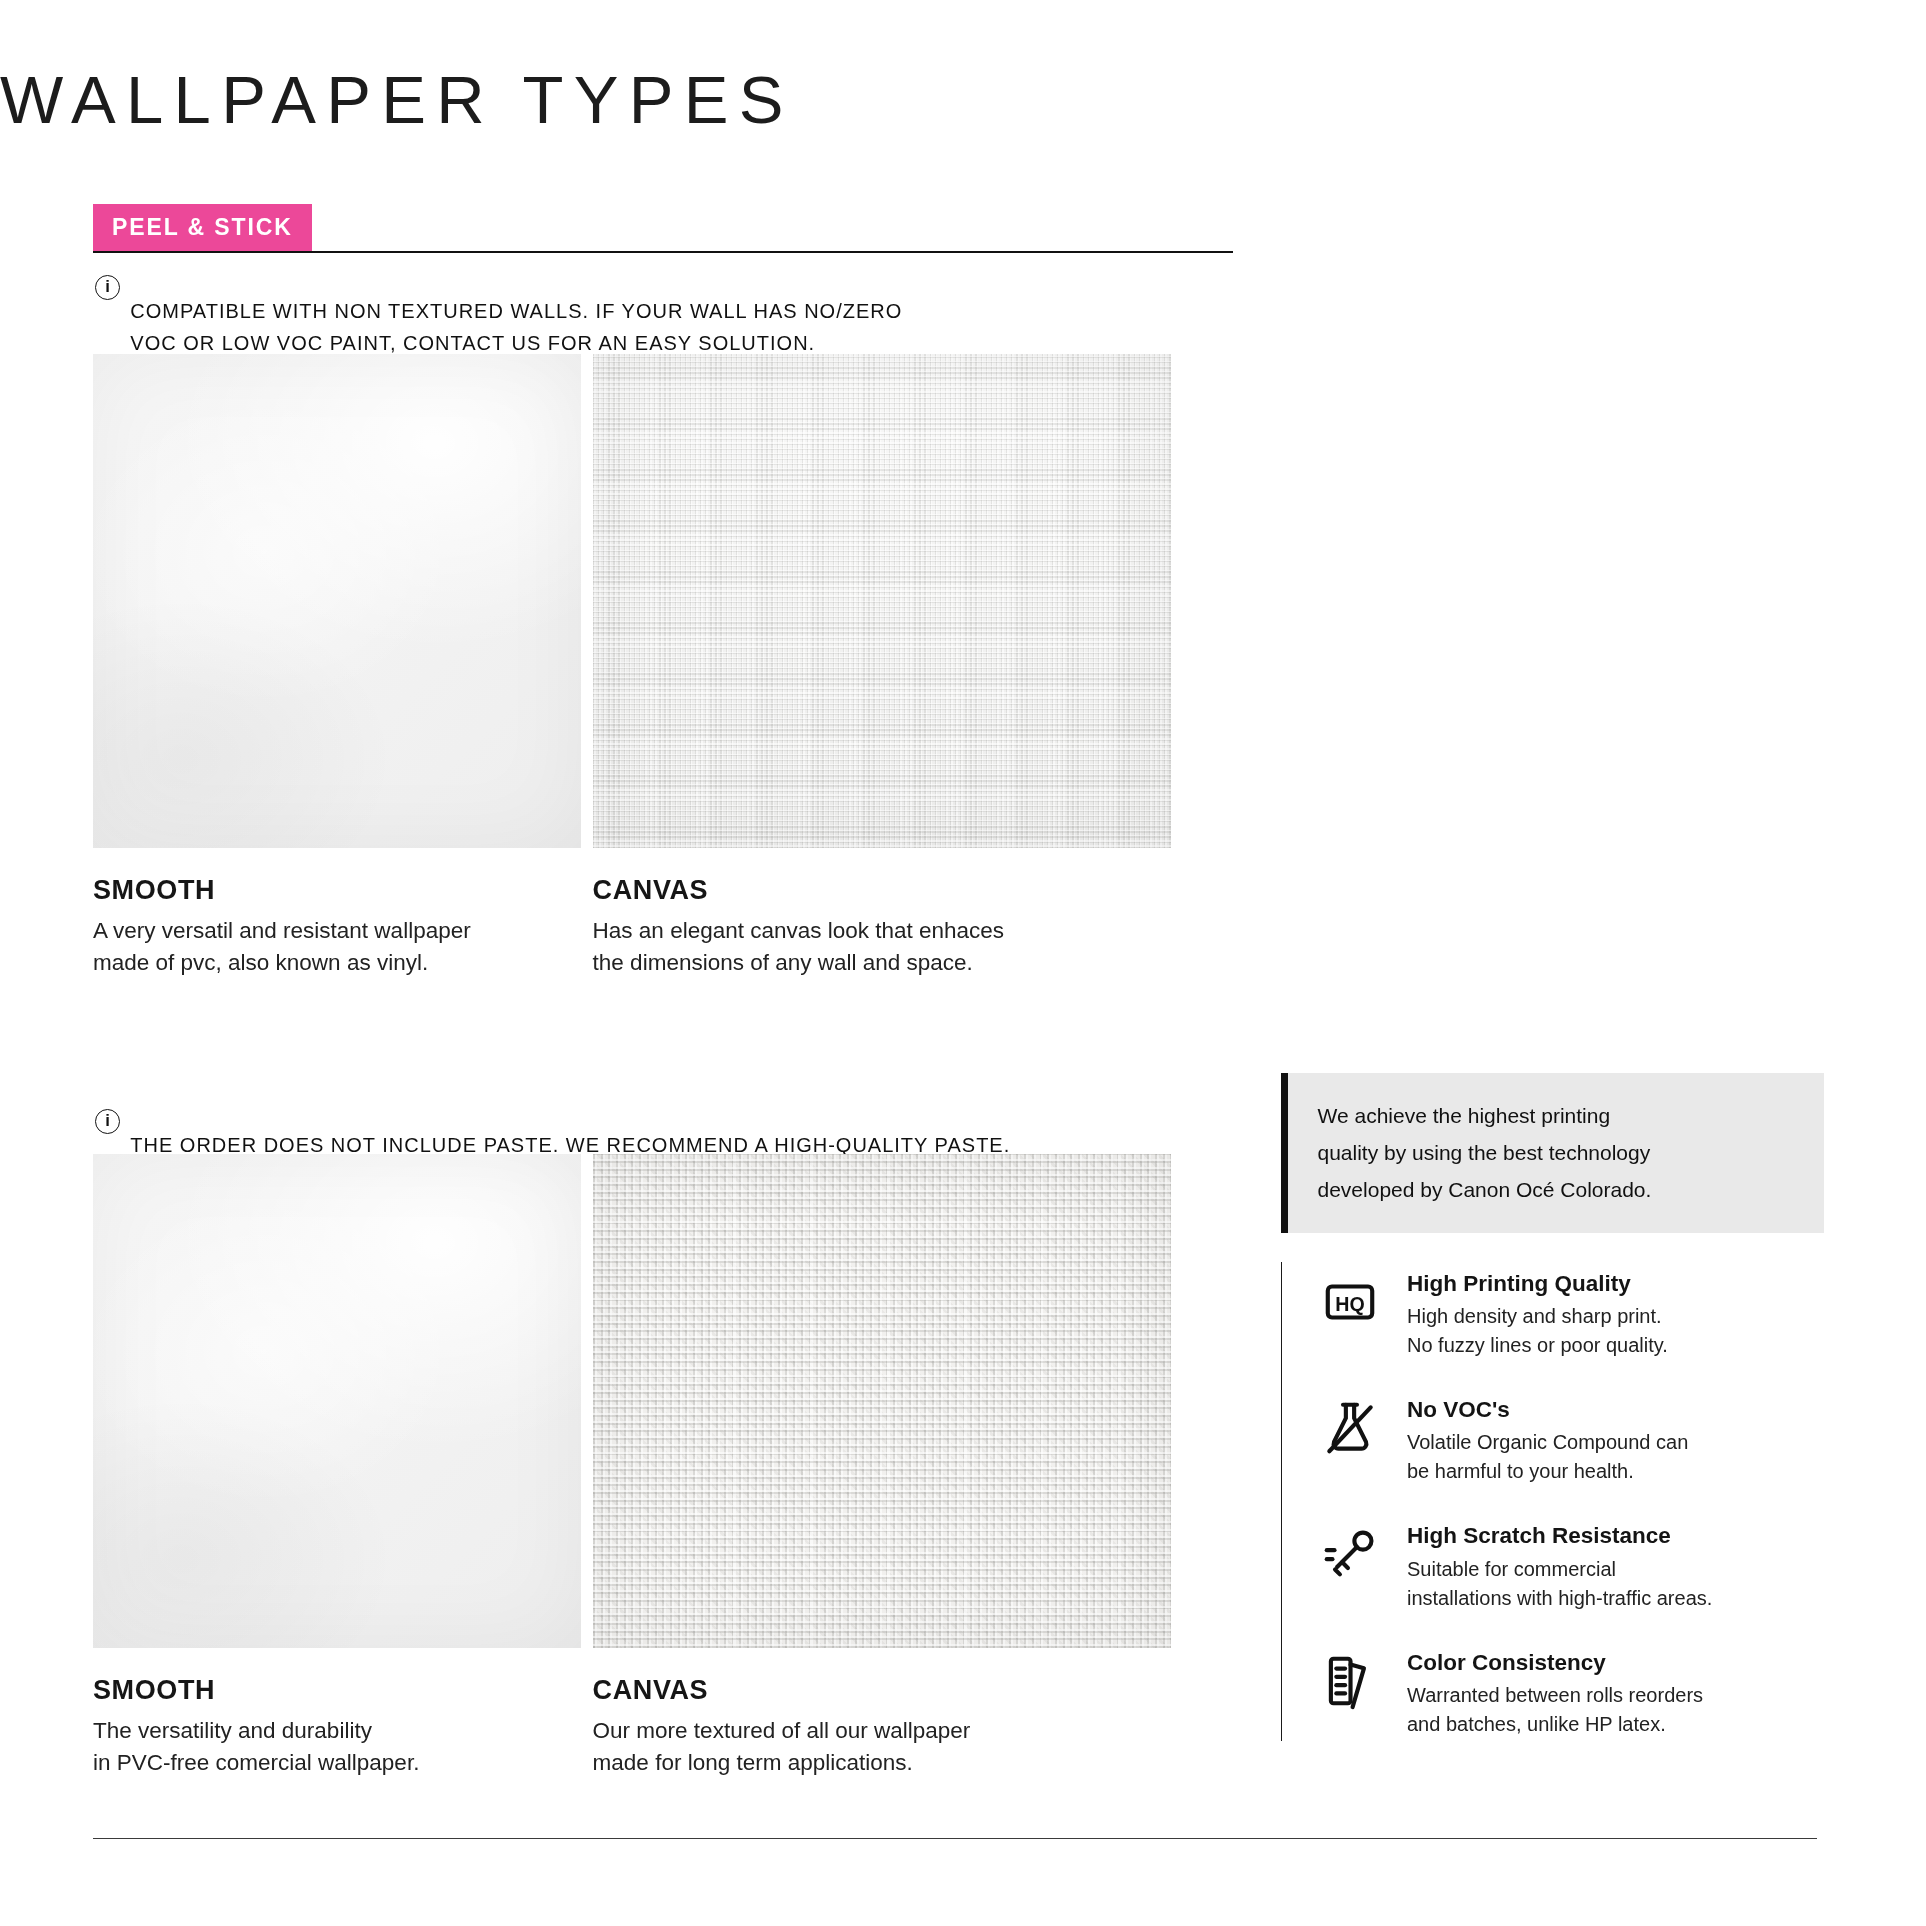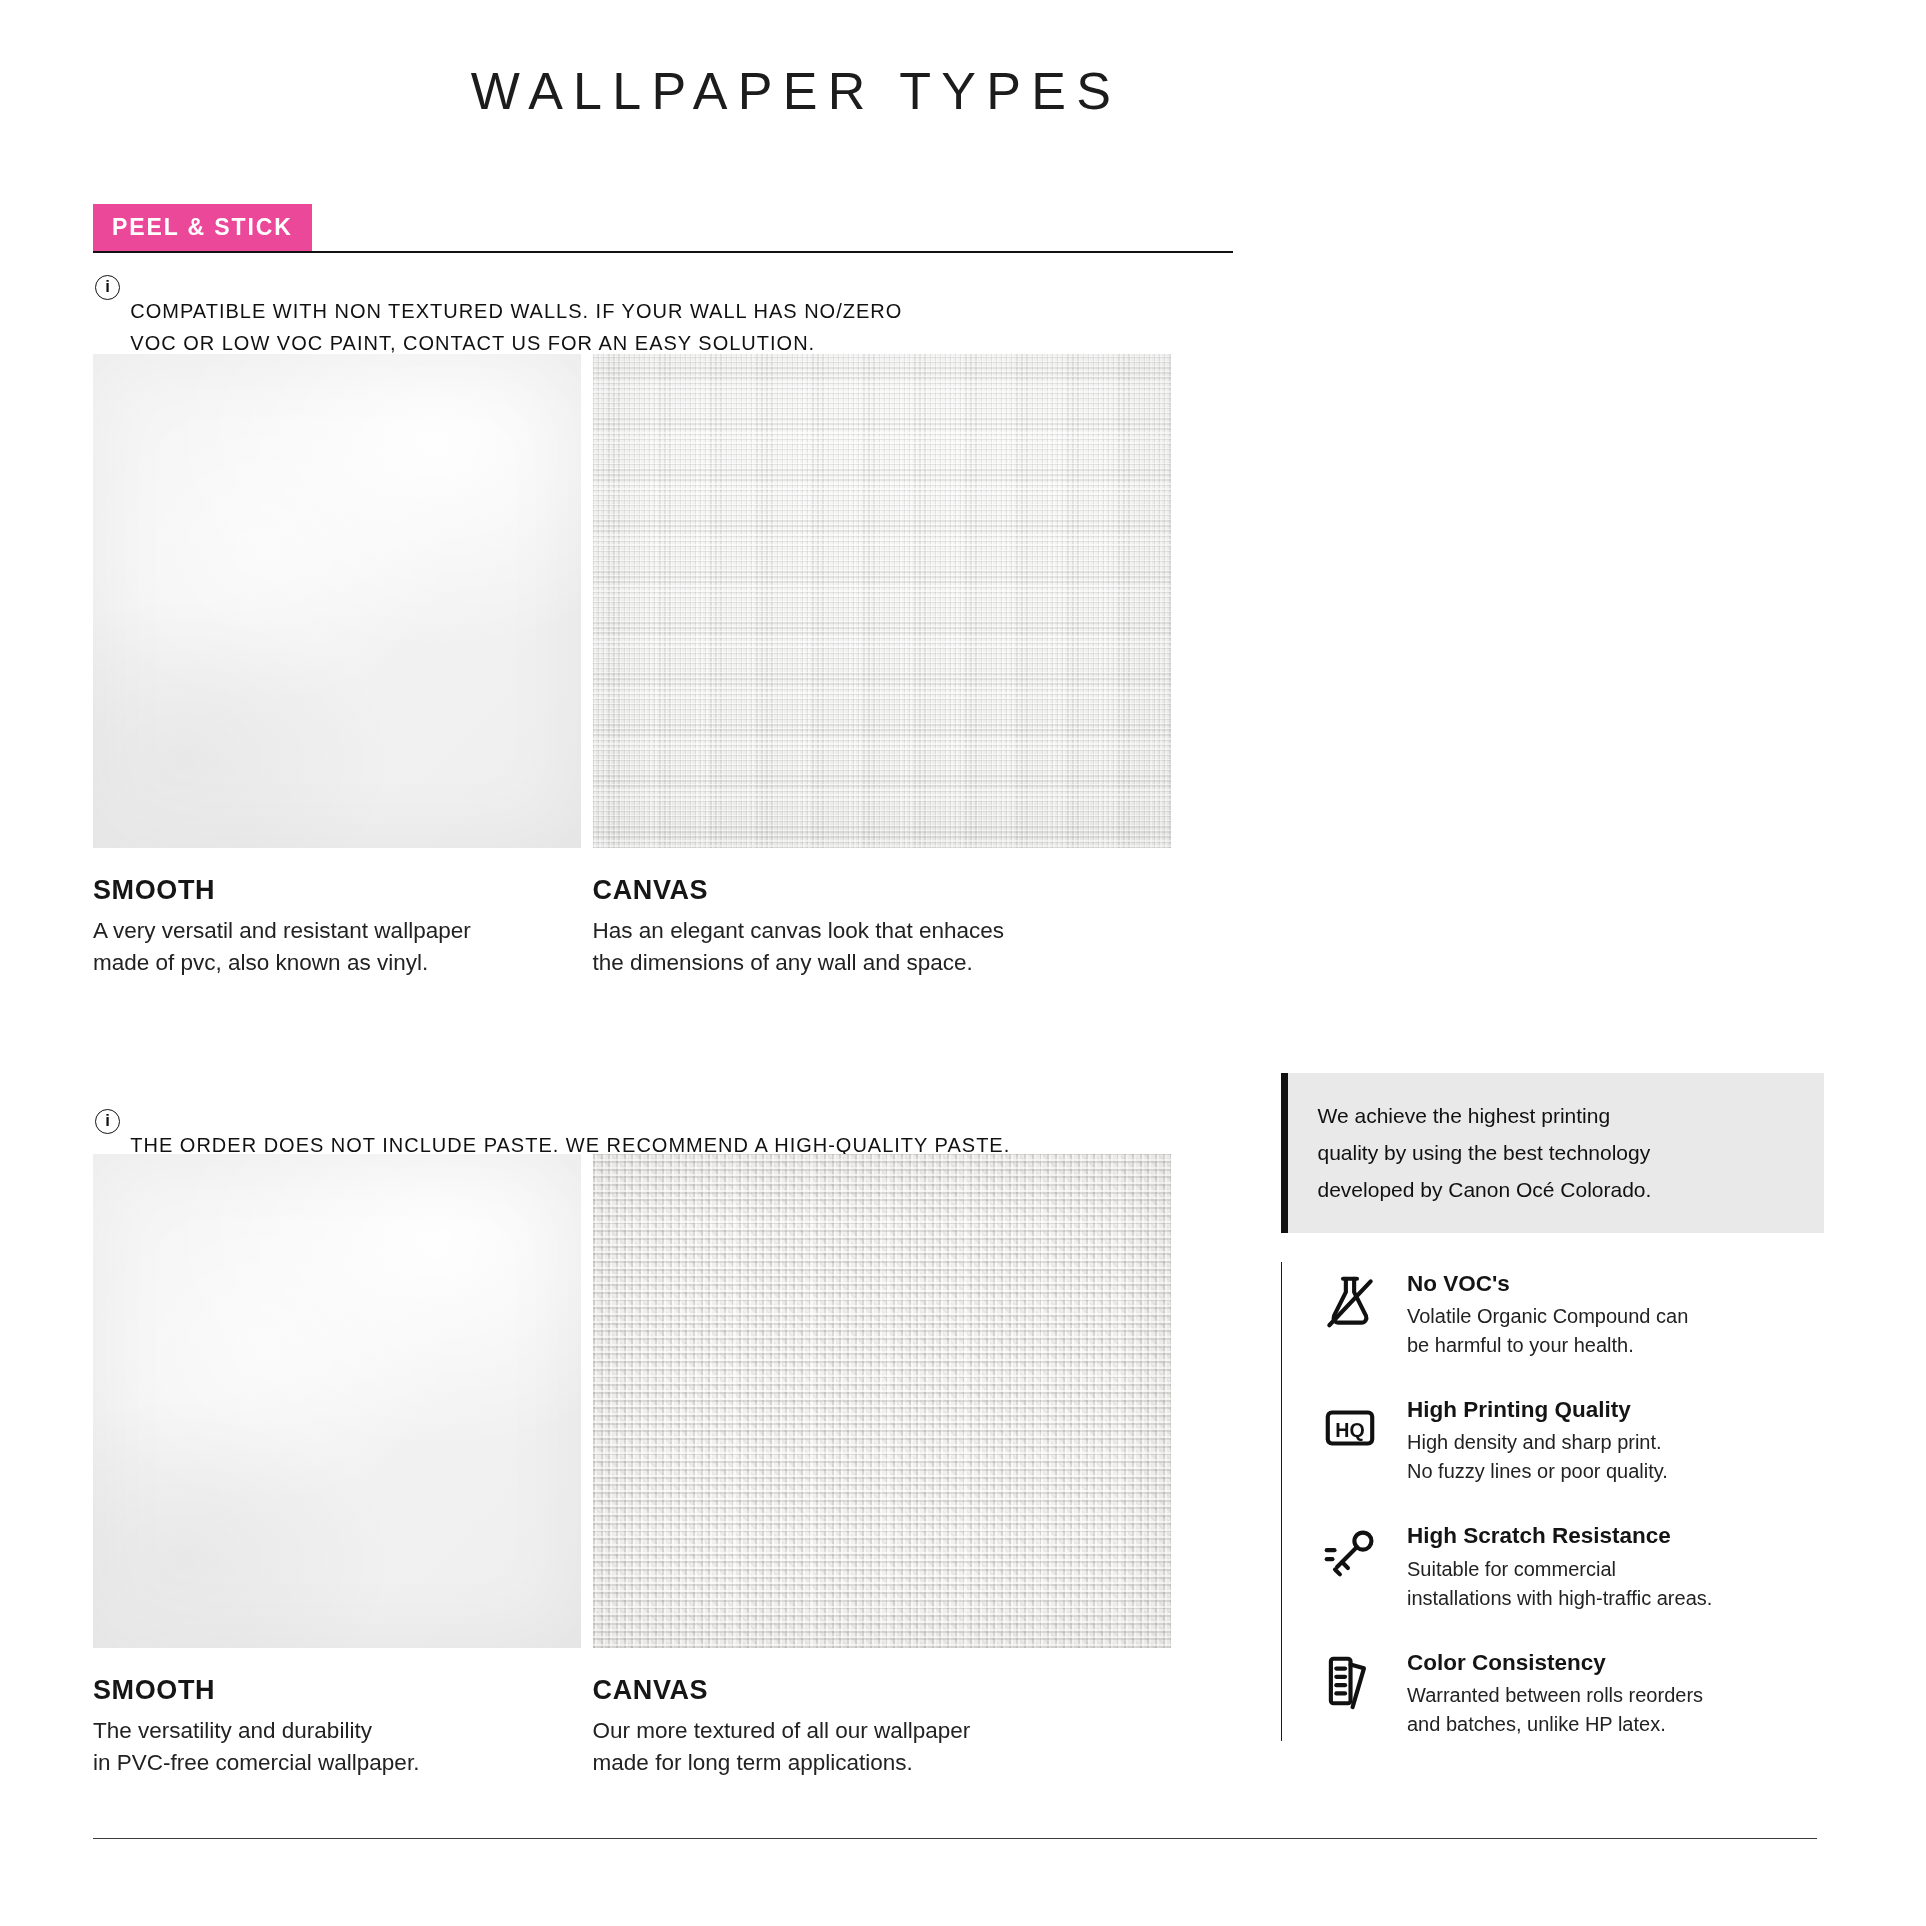--- a/index.html
+++ b/index.html
@@ -13,22 +13,22 @@
     overflow: hidden;
   }
 
   
   .title {
     position: absolute;
     top: 61px;
     left: 0;
     width: 1592px;
     margin: 0;
-    text-align: center;
-    font-size: 52px;
+    text-align: left;
+    font-size: 67px;
     font-weight: 500;
     letter-spacing: 10.3px;
     color: #1c1c1c;
     white-space: nowrap;
   }
 
   
   .section-header {
     position: absolute;
     left: 93px;
@@ -266,43 +266,43 @@
       <p>We achieve the highest printing
 quality by using the best technology
 developed by Canon Océ Colorado.</p>
     </div>
 
     <div class="features">
 
       <div class="feature">
         <span class="f-icon">
           <svg viewBox="0 0 24 24" fill="none" stroke="#111111" stroke-width="1.6" stroke-linecap="round" stroke-linejoin="round">
+            <rect x="3.4" y="6" width="17.2" height="12" rx="1.6"></rect>
+            <text x="12" y="15.3" text-anchor="middle" font-size="7.6" font-weight="bold" font-family="Liberation Sans, sans-serif" stroke="none" fill="#111111">HQ</text>
+          </svg>
+        </span>
+        <div class="f-text">
+          <div class="f-title">High Printing Quality</div>
+          <div class="f-desc">High density and sharp print.
+No fuzzy lines or poor quality.</div>
+        </div>
+      </div>
+
+      <div class="feature">
+        <span class="f-icon">
+          <svg viewBox="0 0 24 24" fill="none" stroke="#111111" stroke-width="1.6" stroke-linecap="round" stroke-linejoin="round">
             <path d="M9.3 3h5.4"></path>
             <path d="M10.4 3v5.2L5.8 17.4A1.9 1.9 0 0 0 7.6 20h8.8a1.9 1.9 0 0 0 1.8-2.6L13.6 8.2V3"></path>
             <path d="M4 21 20 4"></path>
           </svg>
         </span>
         <div class="f-text">
           <div class="f-title">No VOC's</div>
           <div class="f-desc">Volatile Organic Compound can
 be harmful to your health.</div>
-        </div>
-      </div>
-
-      <div class="feature">
-        <span class="f-icon">
-          <svg viewBox="0 0 24 24" fill="none" stroke="#111111" stroke-width="1.6" stroke-linecap="round" stroke-linejoin="round">
-            <rect x="3.4" y="6" width="17.2" height="12" rx="1.6"></rect>
-            <text x="12" y="15.3" text-anchor="middle" font-size="7.6" font-weight="bold" font-family="Liberation Sans, sans-serif" stroke="none" fill="#111111">HQ</text>
-          </svg>
-        </span>
-        <div class="f-text">
-          <div class="f-title">High Printing Quality</div>
-          <div class="f-desc">High density and sharp print.
-No fuzzy lines or poor quality.</div>
         </div>
       </div>
 
       <div class="feature">
         <span class="f-icon">
           <svg viewBox="0 0 24 24" fill="none" stroke="#111111" stroke-width="1.6" stroke-linecap="round" stroke-linejoin="round">
             <circle cx="17" cy="7" r="3.3"></circle>
             <path d="M14.7 9.3 7 17"></path>
             <path d="M9 15.2l2.2 2.2"></path>
             <path d="M6.2 18l1.9 1.9"></path>

